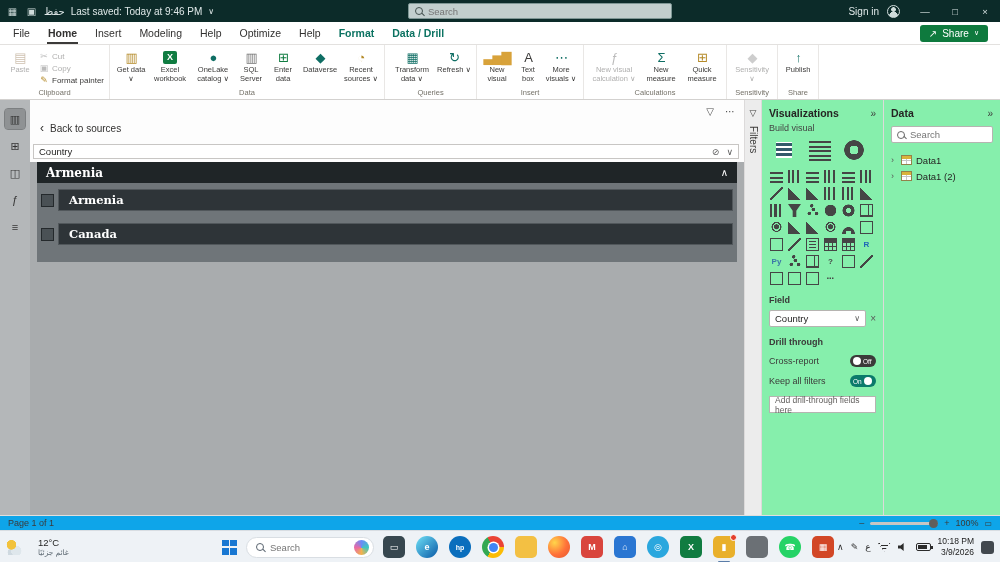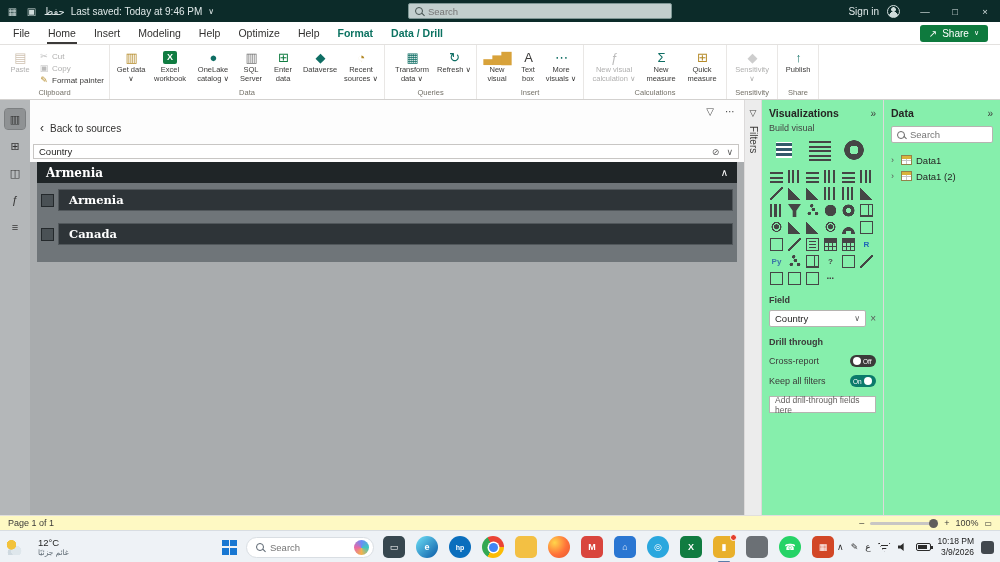--- a/index.html
+++ b/index.html
@@ -14,21 +14,21 @@
 .mag::after{content:"";position:absolute;width:4px;height:1.4px;background:#44514f;transform:rotate(45deg);right:-3px;bottom:-1px}
 #tb-right{margin-left:auto;display:flex;align-items:center;height:100%}
 #signin{padding:0 8px;font-size:10px}
 .avatar{width:13px;height:13px;border:1px solid #cfdcdb;border-radius:50%;background:radial-gradient(circle at 50% 32%,#cfdcdb 2.1px,transparent 2.5px),radial-gradient(circle at 50% 92%,#cfdcdb 4.2px,transparent 4.6px);margin-right:10px}
 .winbtn{width:30px;height:22px;display:flex;align-items:center;justify-content:center;font-size:9.5px;color:#d5e0df}
 
 
 #menubar{position:absolute;left:0;top:22px;width:1000px;height:23px;background:#fff;border-bottom:1px solid #e3e1df;display:flex;align-items:center;padding:0 4px}
 #menu-tabs{display:flex;height:100%}
 .mtab{padding:0 9px;font-size:10.5px;color:#323130;height:100%;display:flex;align-items:center;position:relative}
-.mtab.active{font-weight:400}
+.mtab.active{font-weight:700}
 .mtab.active::after{content:"";position:absolute;left:8px;right:8px;bottom:0;height:2px;background:#3b3a39}
 .mtab.ctx{color:#0b7261;font-weight:600}
 #share-btn{margin-left:auto;margin-right:8px;background:#0e7a3e;color:#fff;font-size:10px;border-radius:3px;padding:3px 9px;display:flex;gap:5px;align-items:center}
 
 
 #ribbon{position:absolute;left:0;top:45px;width:1000px;height:55px;background:#fff;border-bottom:1px solid #d3d1cf;display:flex}
 .rgroup{display:flex;flex-direction:column;border-right:1px solid #e9e7e5;padding:2px 5px 0}
 .ritems{flex:1;display:flex;align-items:flex-start;gap:3px}
 .rlabel{font-size:7.5px;color:#757269;text-align:center;padding:1px 0 2px;white-space:nowrap}
 .rbig{width:38px;display:flex;flex-direction:column;align-items:center;text-align:center;font-size:7.5px;color:#3b3a39;line-height:1.18;padding-top:2px}
@@ -113,21 +113,21 @@
 #data-search{margin-top:7px;height:17px;background:#fff;border:1px solid #b6b4b1;border-radius:2px;display:flex;align-items:center;gap:5px;padding:0 5px}
 #data-search .mag{border-color:#6a6a6a}
 #data-search .mag::after{background:#6a6a6a}
 #data-search input{border:0;outline:none;background:transparent;font-size:9.5px;color:#444;width:80px;font-family:inherit}
 #data-tree{margin-top:9px}
 .trow{display:flex;align-items:center;gap:4px;height:16px;font-size:9.5px;color:#252423}
 .trow .tchev{font-size:9px;color:#555;width:6px}
 .tbl{width:11px;height:10px;border:1px solid #93824a;background-image:linear-gradient(#d9b33a 0 3px,transparent 3px),repeating-linear-gradient(0deg,transparent 0 3px,#c5c5c5 3px 4px),repeating-linear-gradient(90deg,transparent 0 4px,#c5c5c5 4px 5px);background-color:#fff}
 
 
-#statusbar{position:absolute;left:0;top:515px;width:1000px;height:15px;background:#fef9c3;border-top:1px solid #e1dfdd;display:flex;align-items:center;font-size:9px;color:#3b3a39;padding:0 8px}
+#statusbar{position:absolute;left:0;top:515px;width:1000px;height:15px;background:#0ea5e9;border-top:1px solid #e1dfdd;display:flex;align-items:center;font-size:9px;color:#3b3a39;padding:0 8px}
 #zoom-cluster{margin-left:auto;display:flex;align-items:center;gap:6px}
 .ztrack{width:68px;height:3px;background:#c8c6c4;border-radius:2px;position:relative}
 .zthumb{position:absolute;right:0;top:-3px;width:9px;height:9px;border-radius:50%;background:#605e5c}
 #fit-icon{font-size:8px;color:#3b3a39}
 
 
 #taskbar{position:absolute;left:0;top:530px;width:1000px;height:32px;background:#eef2f6;border-top:1px solid #d8dde2}
 #weather{position:absolute;left:5px;top:0;height:32px;display:flex;align-items:center;gap:16px}
 #weather-icon{width:17px;height:15px;background:radial-gradient(circle at 38% 32%,#f2c23c 4.6px,transparent 5px),radial-gradient(circle at 66% 72%,#dfe7ec 5px,transparent 5.4px),radial-gradient(circle at 40% 82%,#cfd9e0 4px,transparent 4.4px)}
 #weather-temp{font-size:9.5px;color:#1f1f1f;line-height:1.2}

